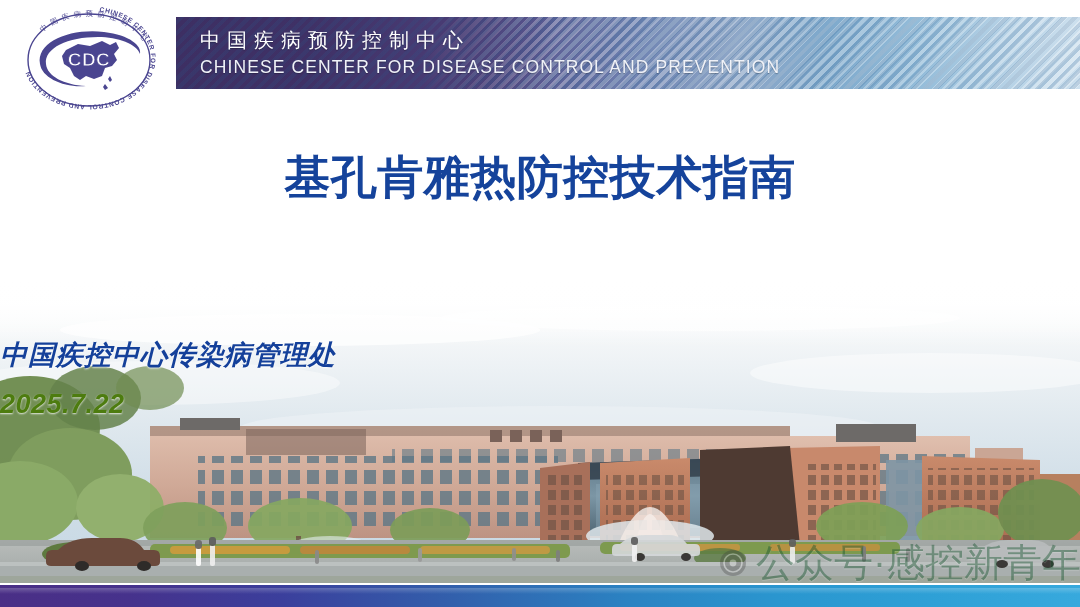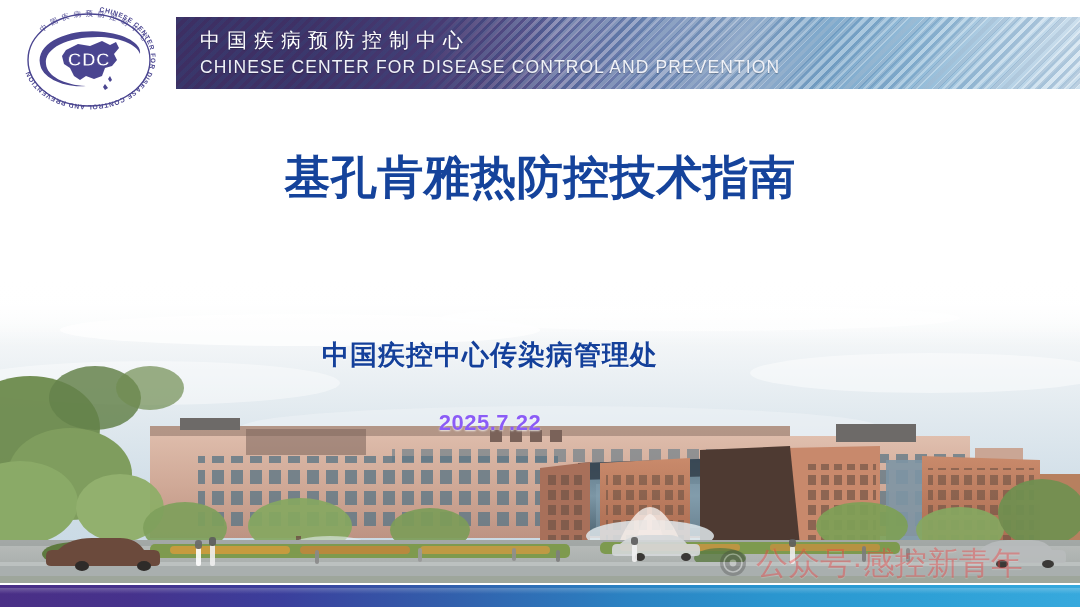--- a/index.html
+++ b/index.html
@@ -147,38 +147,38 @@
     letter-spacing: 0.5px;
     white-space: nowrap;
     text-shadow: 0 1px 0 rgba(255,255,255,0.6);
   }
 
   .subtitle-block {
     position: absolute;
     left: 0;
     top: 336px;
     width: 980px;
-    text-align: center;
     z-index: 20;
+    font-style: italic;
   }
   .subtitle-org {
     color: #14409a;
     font-size: 27px;
     font-weight: bold;
     line-height: 38px;
     letter-spacing: 1px;
     white-space: nowrap;
     text-shadow: 0 1px 2px rgba(255,255,255,0.8);
   }
   .subtitle-date {
-    color: #8b5cf6;
-    font-size: 22px;
+    color: #4d7c0f;
+    font-size: 27px;
     font-weight: bold;
     line-height: 36px;
-    margin-top: 31px;
+    margin-top: 12px;
     letter-spacing: 0.5px;
     white-space: nowrap;
     text-shadow: 0 1px 2px rgba(255,255,255,0.8);
   }
 
   
   .watermark {
     position: absolute;
     left: 718px;
     top: 546px;
@@ -188,22 +188,22 @@
     gap: 8px;
     opacity: 0.42;
     pointer-events: none;
   }
   .watermark .wm-logo {
     width: 30px; height: 30px;
     flex: 0 0 30px;
   }
   .watermark .wm-logo svg { display: block; width: 30px; height: 30px; }
   .watermark .wm-text {
-    color: #ef4444;
-    font-size: 32px;
+    color: #14532d;
+    font-size: 39px;
     font-weight: 400;
     line-height: 34px;
     white-space: nowrap;
     text-shadow: 0 1px 1px rgba(255,255,255,0.45);
   }
 
   
   .bottom-bar {
     position: absolute;
     left: 0;

